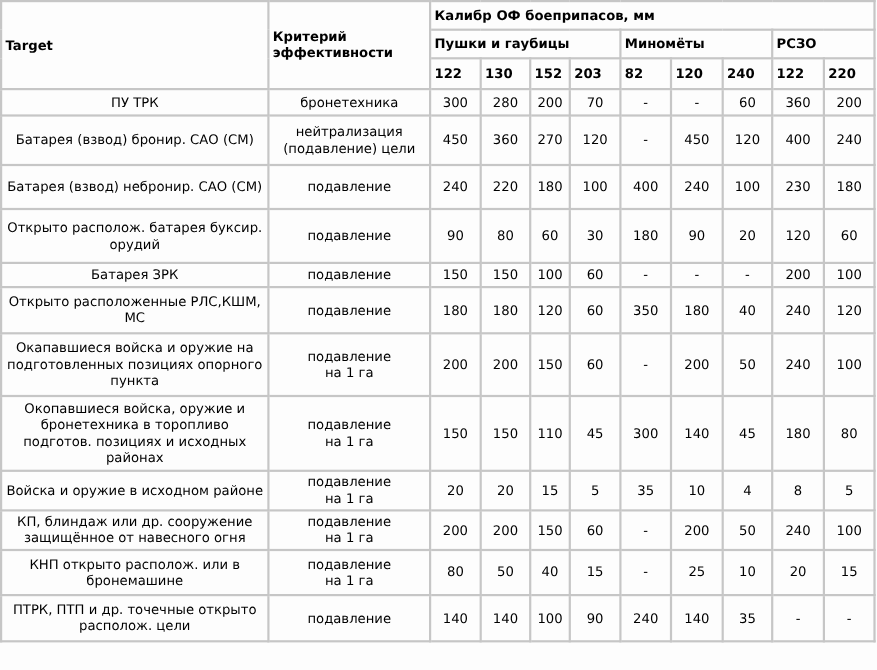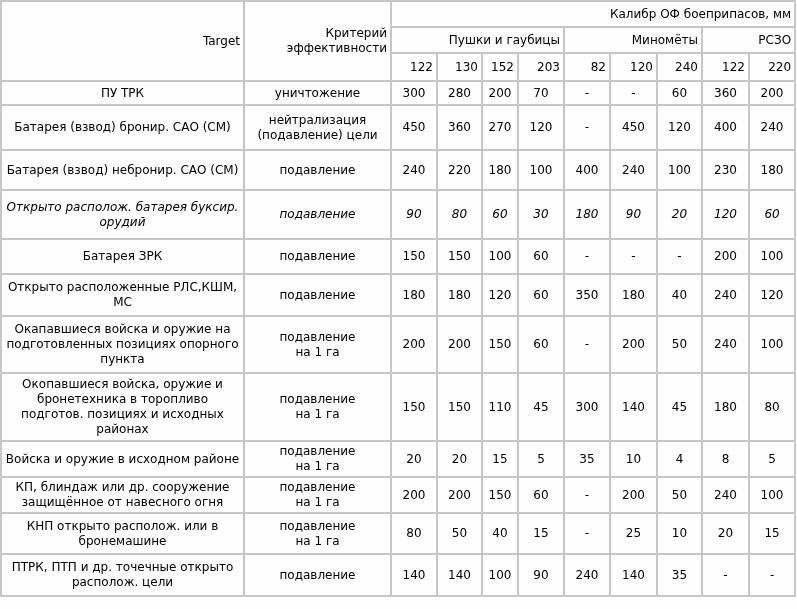--- a/index.html
+++ b/index.html
@@ -27,22 +27,22 @@
     font-size:12px;
     line-height:15px;
   }
   table.norms th, table.norms td{
     border:2px solid var(--border);
     background:var(--cell-bg);
     padding:2px 3px;
     overflow:hidden;
   }
   table.norms th{
-    font-weight:normal;
-    text-align:right;
+    font-weight:bold;
+    text-align:left;
     vertical-align:middle;
   }
   .th-target{
     vertical-align:top;
     padding-top:6px;
   }
   .th-criterion{
     white-space:pre-line;
     vertical-align:middle;
   }
@@ -103,21 +103,21 @@
           <th>82</th>
           <th>120</th>
           <th>240</th>
           <th>122</th>
           <th>220</th>
         </tr>
     </thead>
     <tbody>
         <tr style="height: 24px;">
           <td class="target-cell">ПУ ТРК</td>
-          <td class="criterion-cell">уничтожение</td>
+          <td class="criterion-cell">бронетехника</td>
           <td class="num-cell">300</td>
           <td class="num-cell">280</td>
           <td class="num-cell">200</td>
           <td class="num-cell">70</td>
           <td class="num-cell">-</td>
           <td class="num-cell">-</td>
           <td class="num-cell">60</td>
           <td class="num-cell">360</td>
           <td class="num-cell">200</td>
         </tr>
@@ -141,34 +141,34 @@
           <td class="num-cell">240</td>
           <td class="num-cell">220</td>
           <td class="num-cell">180</td>
           <td class="num-cell">100</td>
           <td class="num-cell">400</td>
           <td class="num-cell">240</td>
           <td class="num-cell">100</td>
           <td class="num-cell">230</td>
           <td class="num-cell">180</td>
         </tr>
-        <tr style="height: 49px; font-style: italic;">
+        <tr style="height: 49px;">
           <td class="target-cell">Открыто располож. батарея буксир. орудий</td>
           <td class="criterion-cell">подавление</td>
           <td class="num-cell">90</td>
           <td class="num-cell">80</td>
           <td class="num-cell">60</td>
           <td class="num-cell">30</td>
           <td class="num-cell">180</td>
           <td class="num-cell">90</td>
           <td class="num-cell">20</td>
           <td class="num-cell">120</td>
           <td class="num-cell">60</td>
         </tr>
-        <tr style="height: 35px;">
+        <tr style="height: 22px;">
           <td class="target-cell">Батарея ЗРК</td>
           <td class="criterion-cell">подавление</td>
           <td class="num-cell">150</td>
           <td class="num-cell">150</td>
           <td class="num-cell">100</td>
           <td class="num-cell">60</td>
           <td class="num-cell">-</td>
           <td class="num-cell">-</td>
           <td class="num-cell">-</td>
           <td class="num-cell">200</td>

